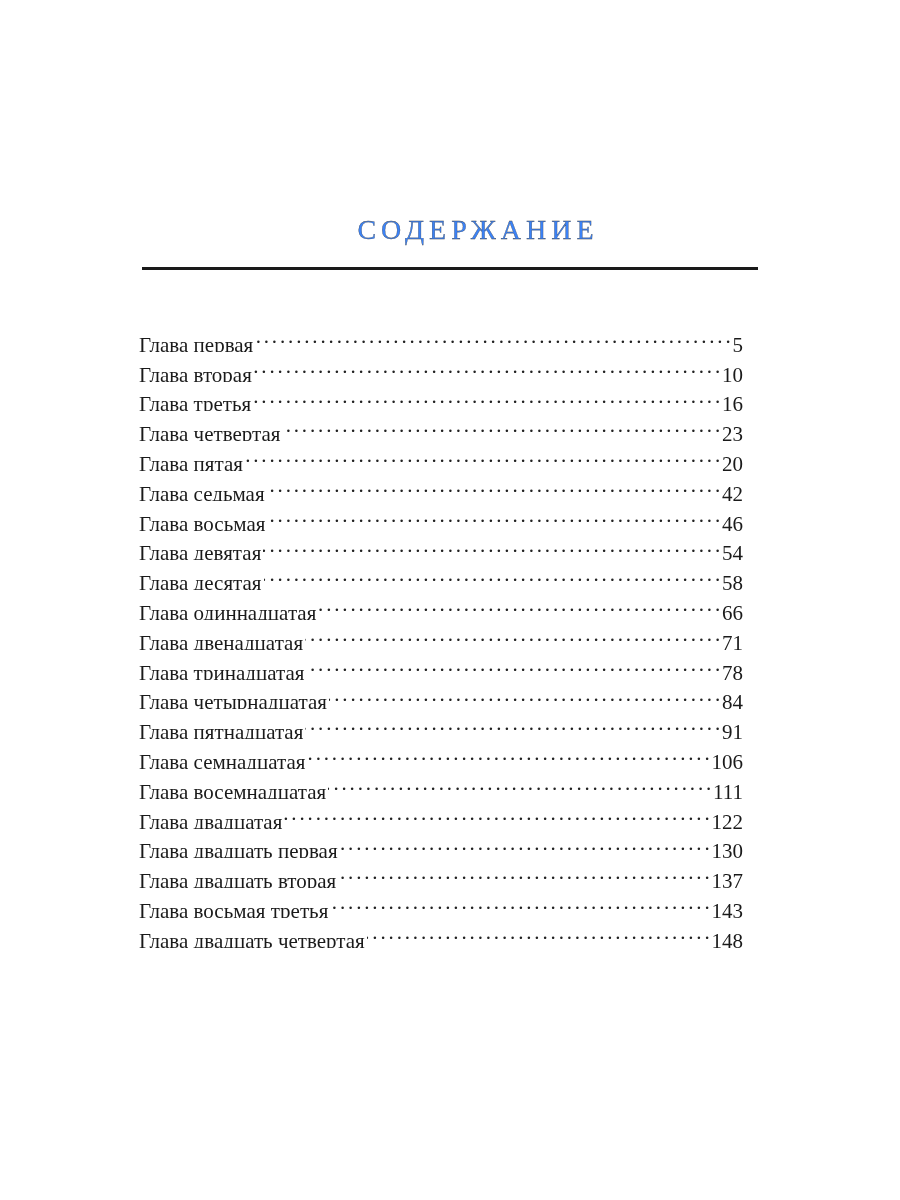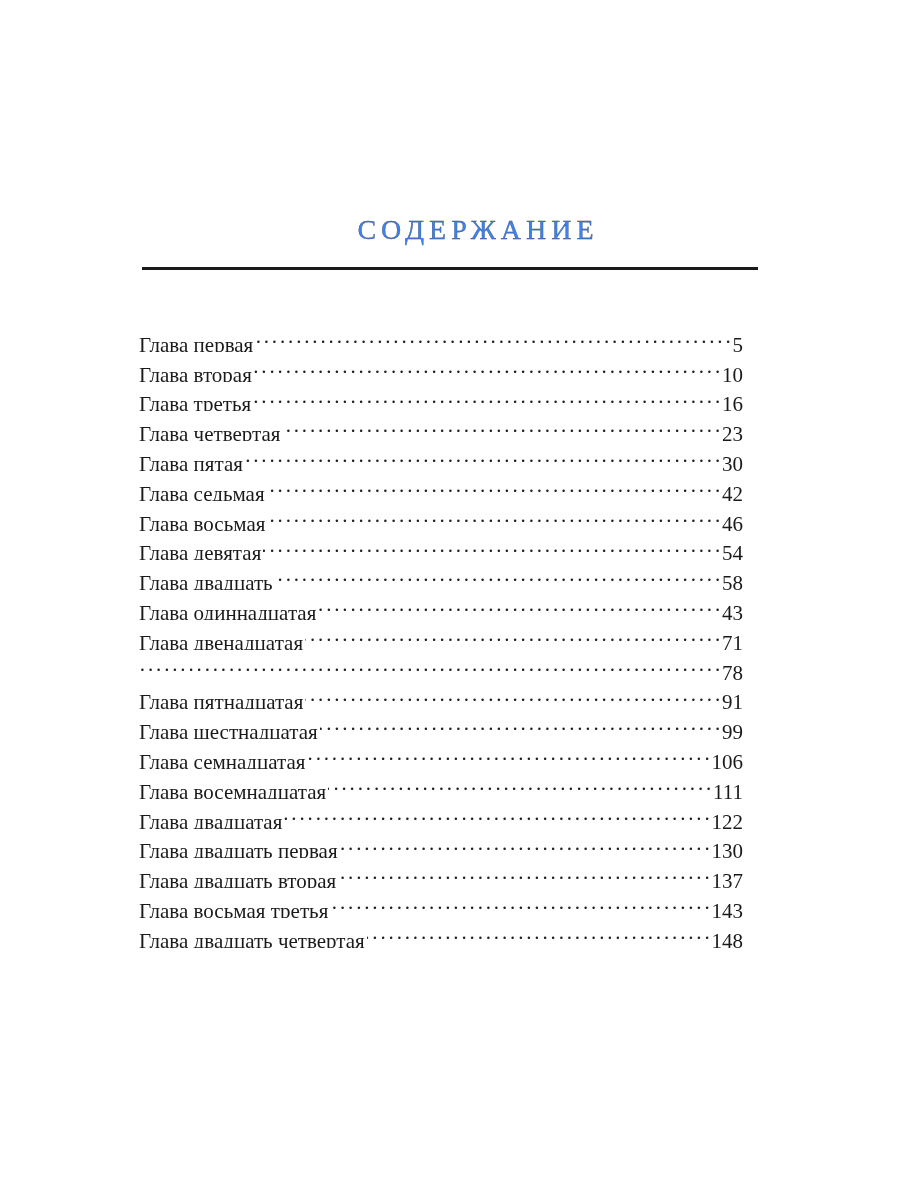--- a/index.html
+++ b/index.html
@@ -112,65 +112,66 @@
         <span class="toc-page">16</span>
       </li>
     <li class="toc-entry">
         <span class="toc-label">Глава четвертая</span>
         <span class="toc-leader"></span>
         <span class="toc-page">23</span>
       </li>
     <li class="toc-entry">
         <span class="toc-label">Глава пятая</span>
         <span class="toc-leader"></span>
-        <span class="toc-page">30</span>
+        <span class="toc-page">20</span>
       </li>
     <li class="toc-entry">
         <span class="toc-label">Глава седьмая</span>
         <span class="toc-leader"></span>
         <span class="toc-page">42</span>
       </li>
     <li class="toc-entry">
         <span class="toc-label">Глава восьмая</span>
         <span class="toc-leader"></span>
         <span class="toc-page">46</span>
       </li>
     <li class="toc-entry">
         <span class="toc-label">Глава девятая</span>
         <span class="toc-leader"></span>
         <span class="toc-page">54</span>
       </li>
     <li class="toc-entry">
-        <span class="toc-label">Глава двадцать</span>
+        <span class="toc-label">Глава десятая</span>
         <span class="toc-leader"></span>
         <span class="toc-page">58</span>
       </li>
     <li class="toc-entry">
         <span class="toc-label">Глава одиннадцатая</span>
         <span class="toc-leader"></span>
-        <span class="toc-page">43</span>
+        <span class="toc-page">66</span>
       </li>
     <li class="toc-entry">
         <span class="toc-label">Глава двенадцатая</span>
         <span class="toc-leader"></span>
         <span class="toc-page">71</span>
       </li>
     <li class="toc-entry">
+        <span class="toc-label">Глава тринадцатая</span>
         <span class="toc-leader"></span>
         <span class="toc-page">78</span>
       </li>
     <li class="toc-entry">
+        <span class="toc-label">Глава четырнадцатая</span>
+        <span class="toc-leader"></span>
+        <span class="toc-page">84</span>
+      </li>
+    <li class="toc-entry">
         <span class="toc-label">Глава пятнадцатая</span>
         <span class="toc-leader"></span>
         <span class="toc-page">91</span>
-      </li>
-    <li class="toc-entry">
-        <span class="toc-label">Глава шестнадцатая</span>
-        <span class="toc-leader"></span>
-        <span class="toc-page">99</span>
       </li>
     <li class="toc-entry">
         <span class="toc-label">Глава семнадцатая</span>
         <span class="toc-leader"></span>
         <span class="toc-page">106</span>
       </li>
     <li class="toc-entry">
         <span class="toc-label">Глава восемнадцатая</span>
         <span class="toc-leader"></span>
         <span class="toc-page">111</span>

